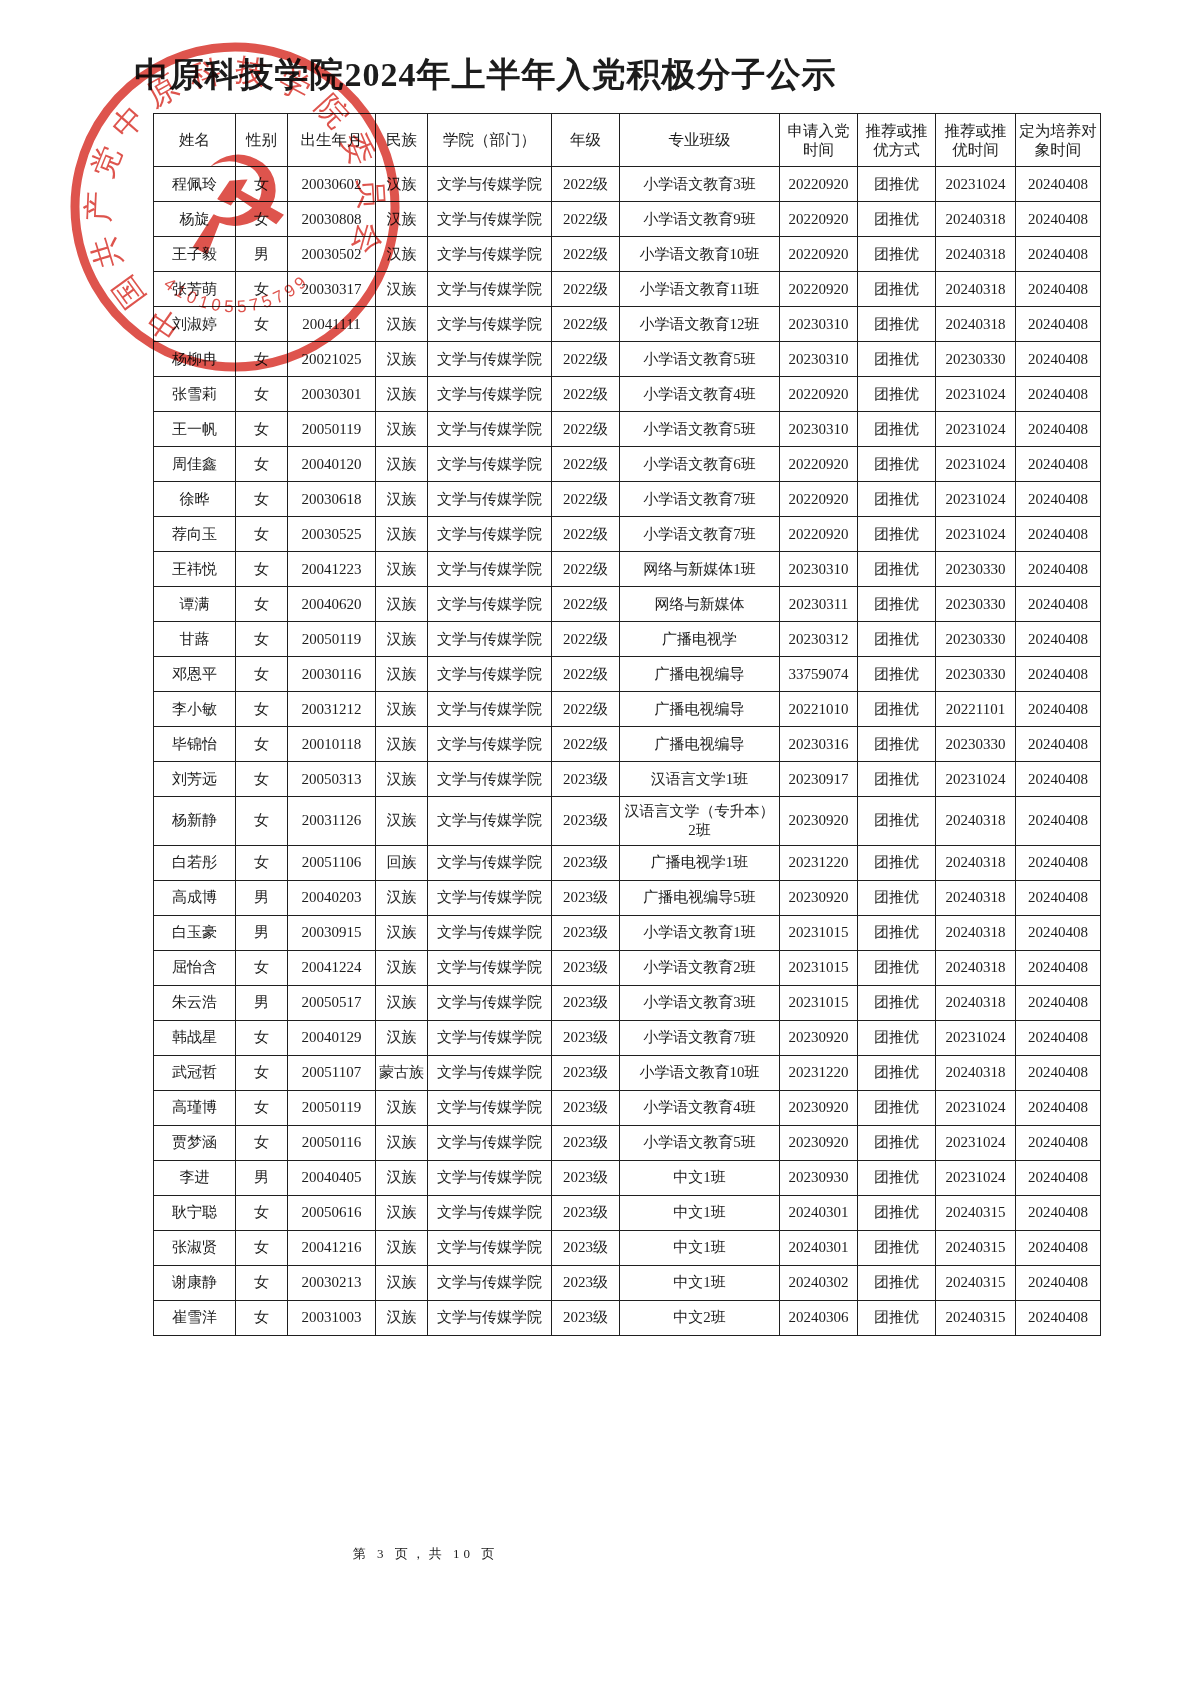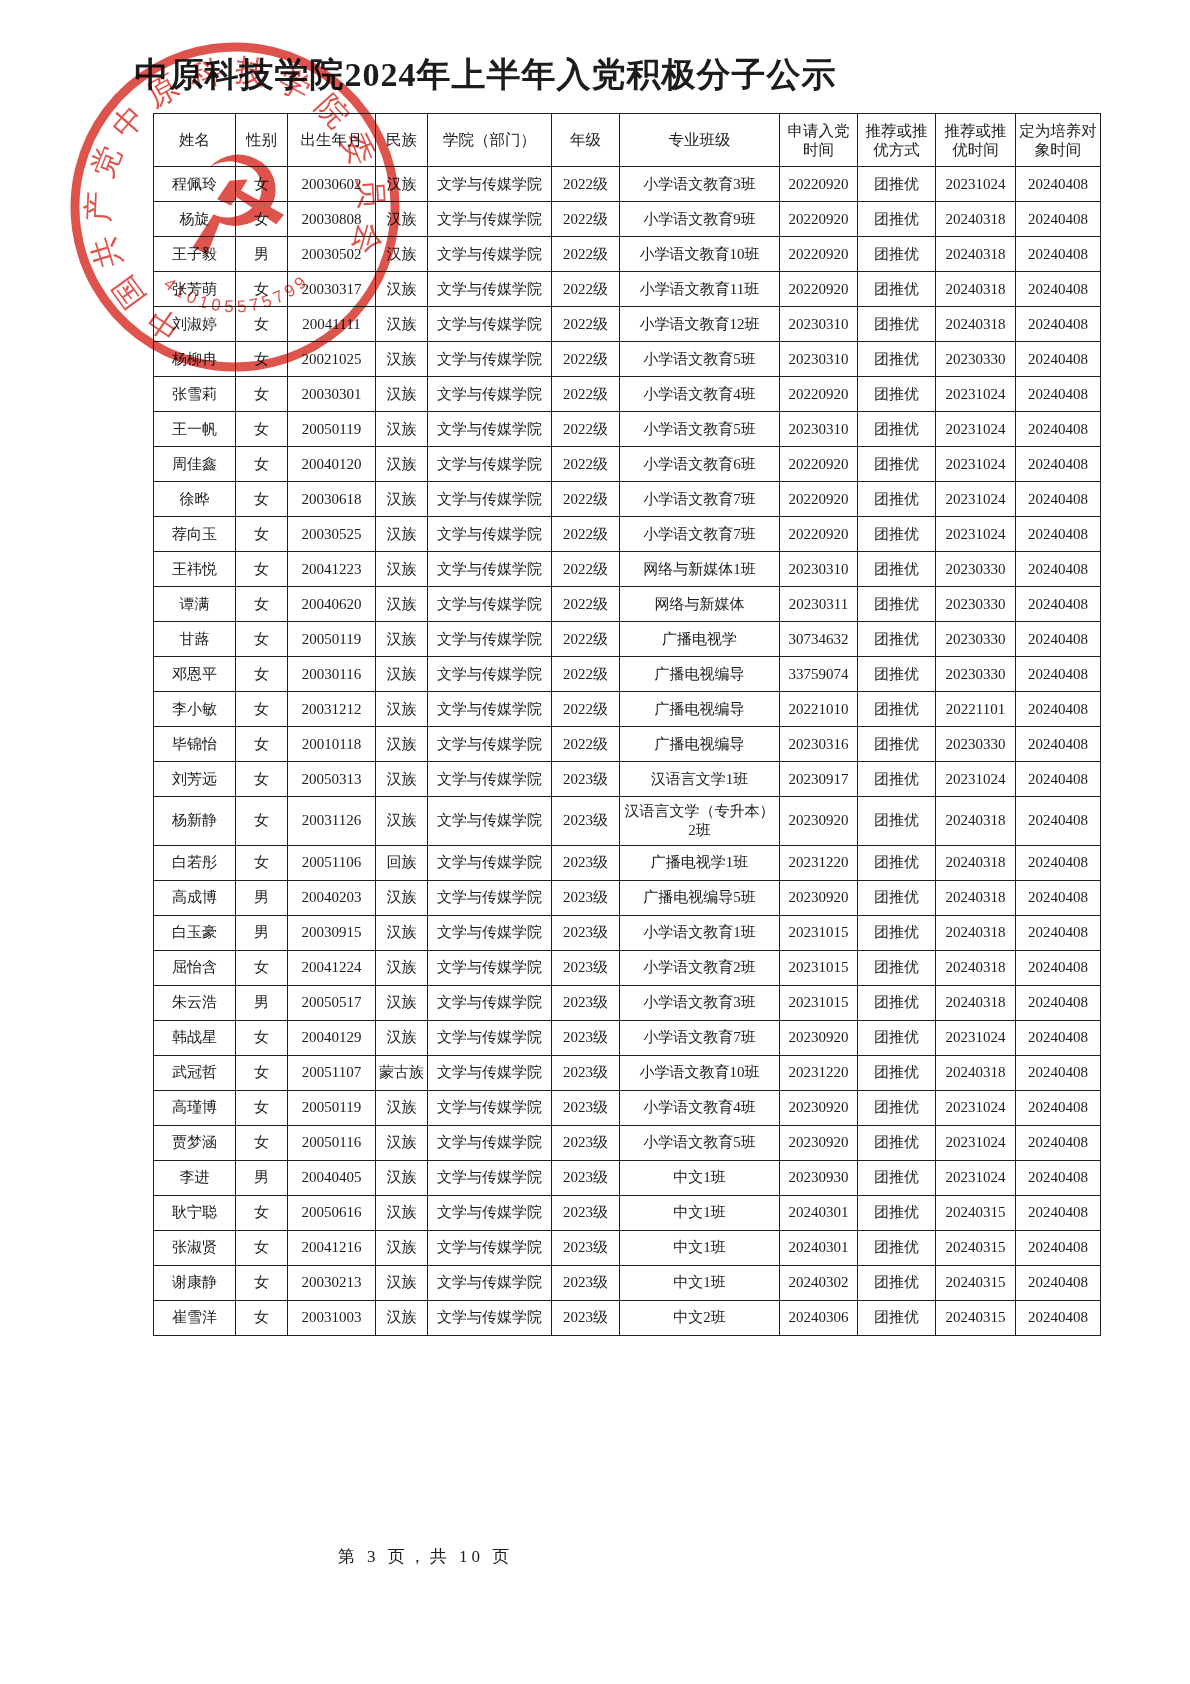--- a/index.html
+++ b/index.html
@@ -46,21 +46,21 @@
     font-size:15.5px;
     height:44px;
     padding:4px 3px;
   }
   table.roster td{height:24px;}
   .footer{
     position:absolute;
     left:0;right:120px;
     top:1545px;
     text-align:center;
-    font-size:17px;
+    font-size:13px;
     letter-spacing:4px;
   }
   .stamp{
     position:absolute;
     left:60px;top:32px;
     width:350px;height:350px;
     opacity:.85;
     mix-blend-mode:multiply;
     transform:rotate(-8deg);
     pointer-events:none;
@@ -275,21 +275,21 @@
             <td>20240408</td>
           </tr>
           <tr>
             <td>甘蕗</td>
             <td>女</td>
             <td>20050119</td>
             <td>汉族</td>
             <td>文学与传媒学院</td>
             <td>2022级</td>
             <td>广播电视学</td>
-            <td>30734632</td>
+            <td>20230312</td>
             <td>团推优</td>
             <td>20230330</td>
             <td>20240408</td>
           </tr>
           <tr>
             <td>邓恩平</td>
             <td>女</td>
             <td>20030116</td>
             <td>汉族</td>
             <td>文学与传媒学院</td>

